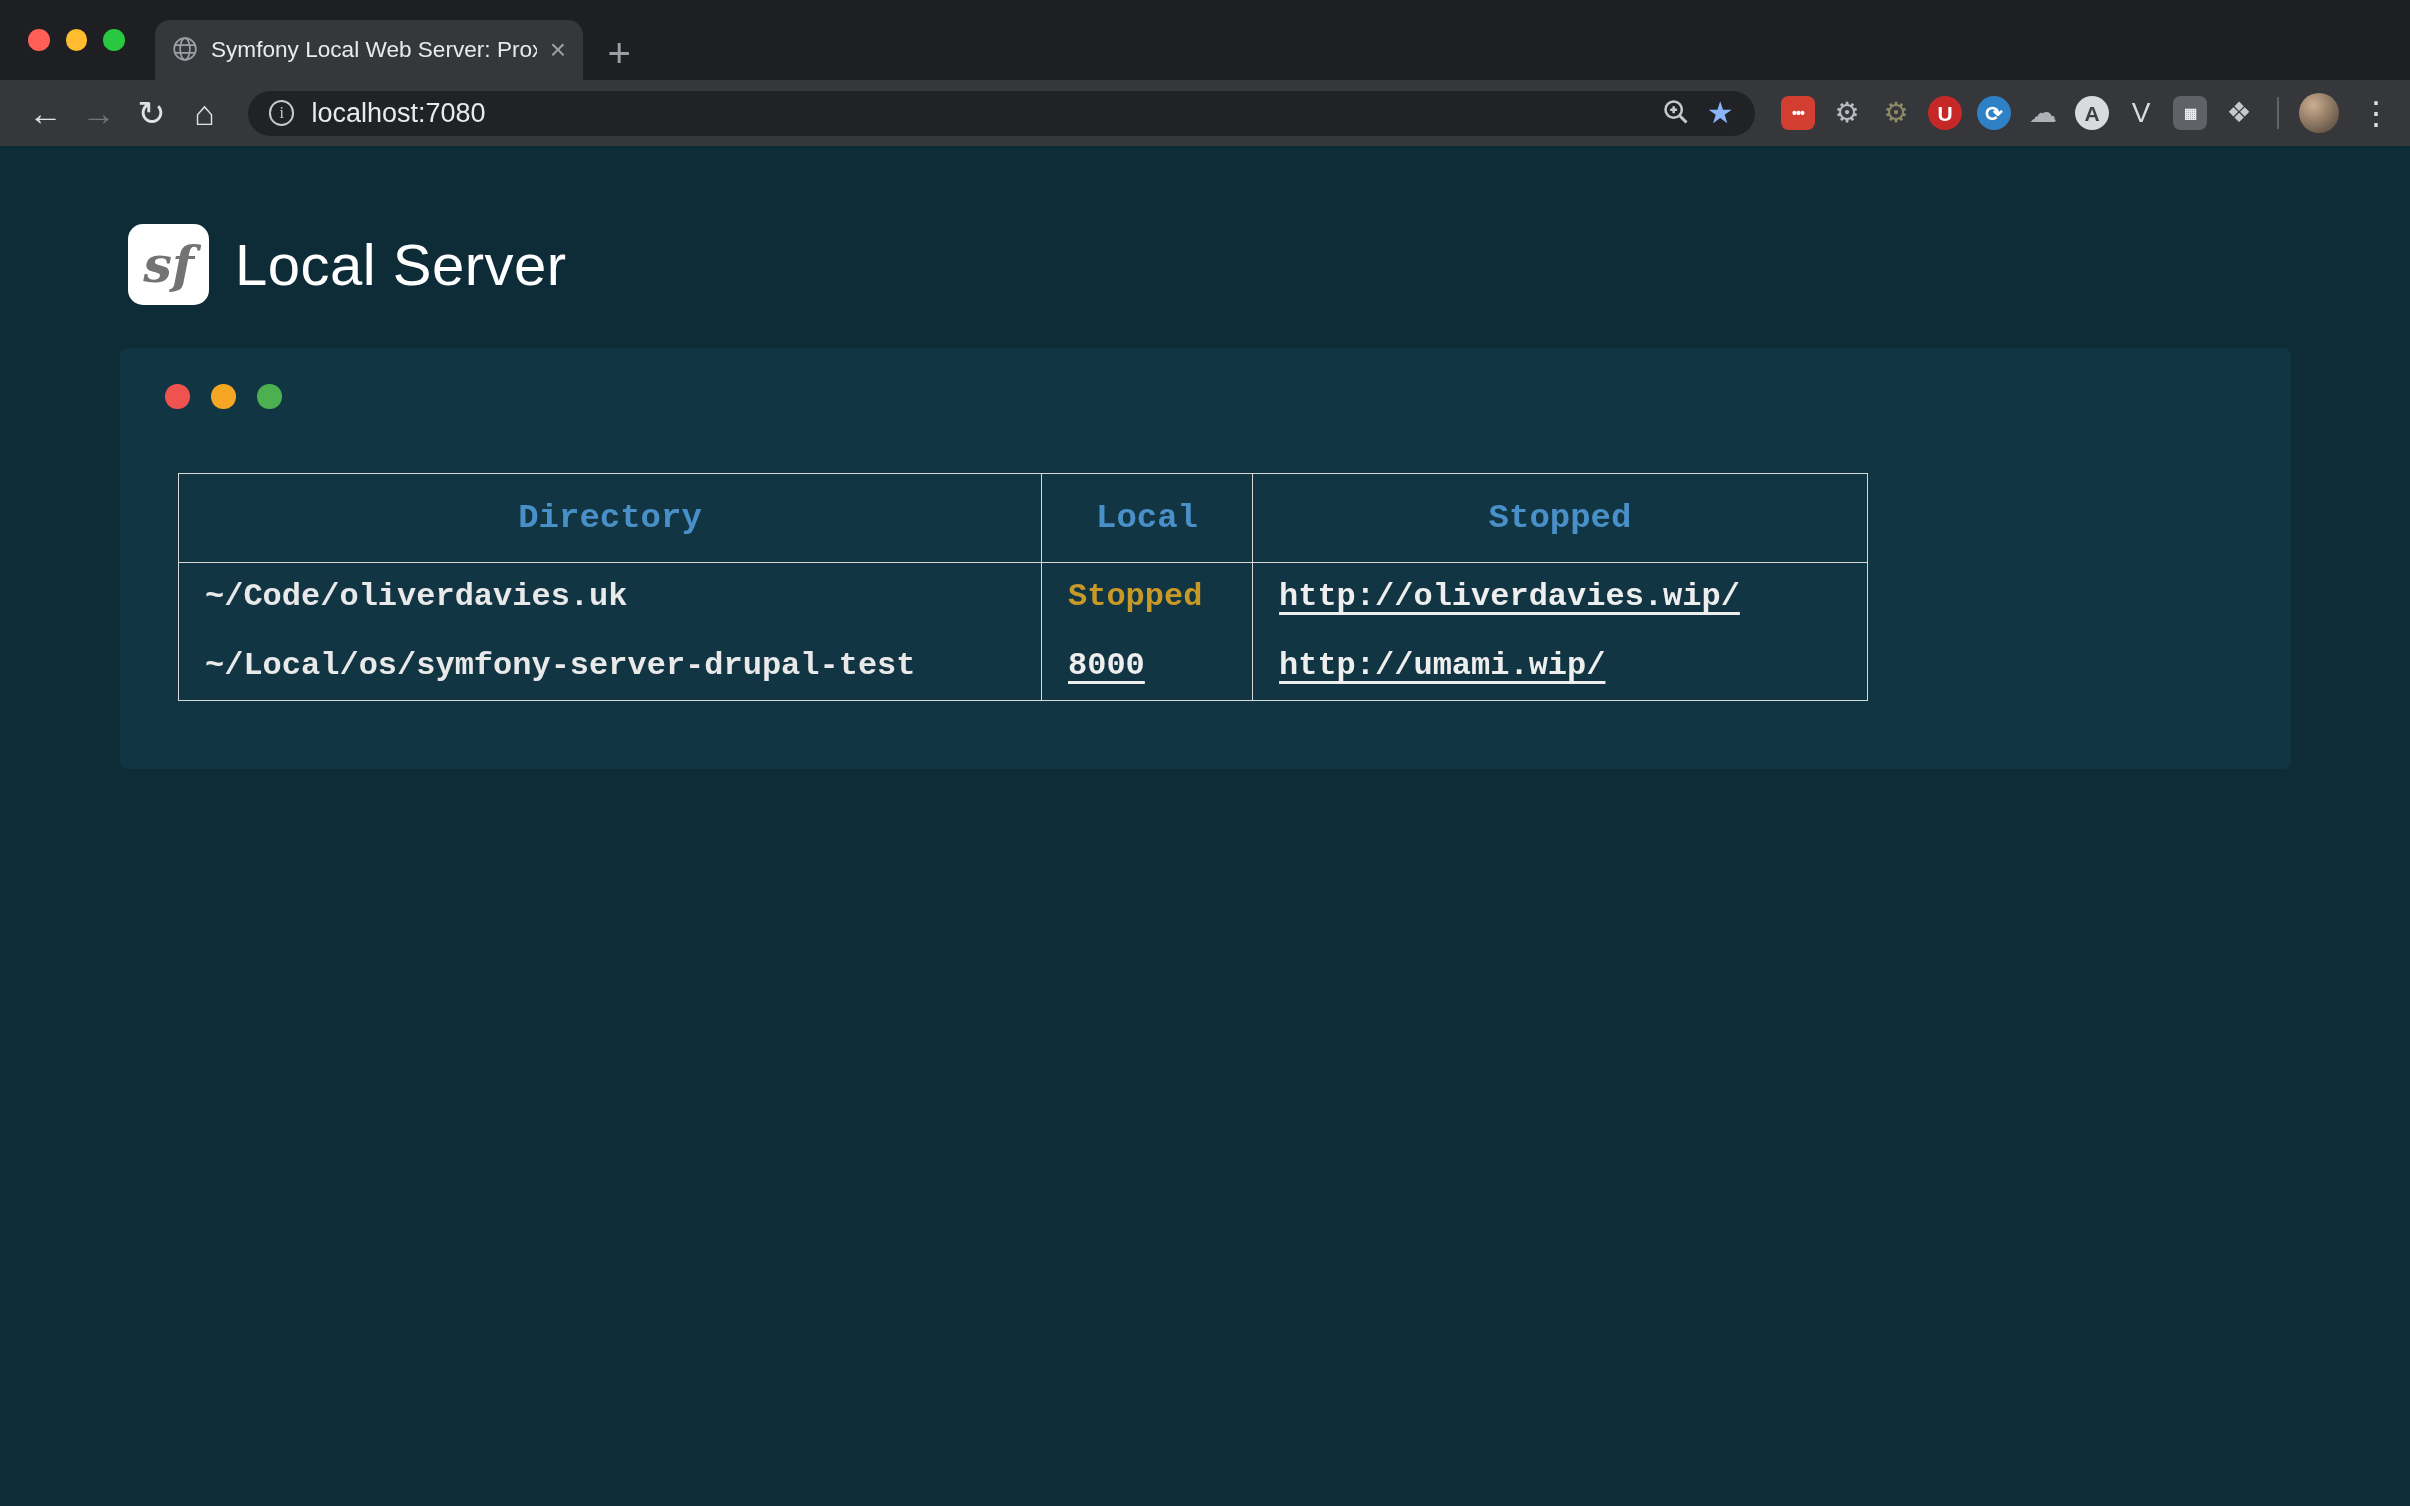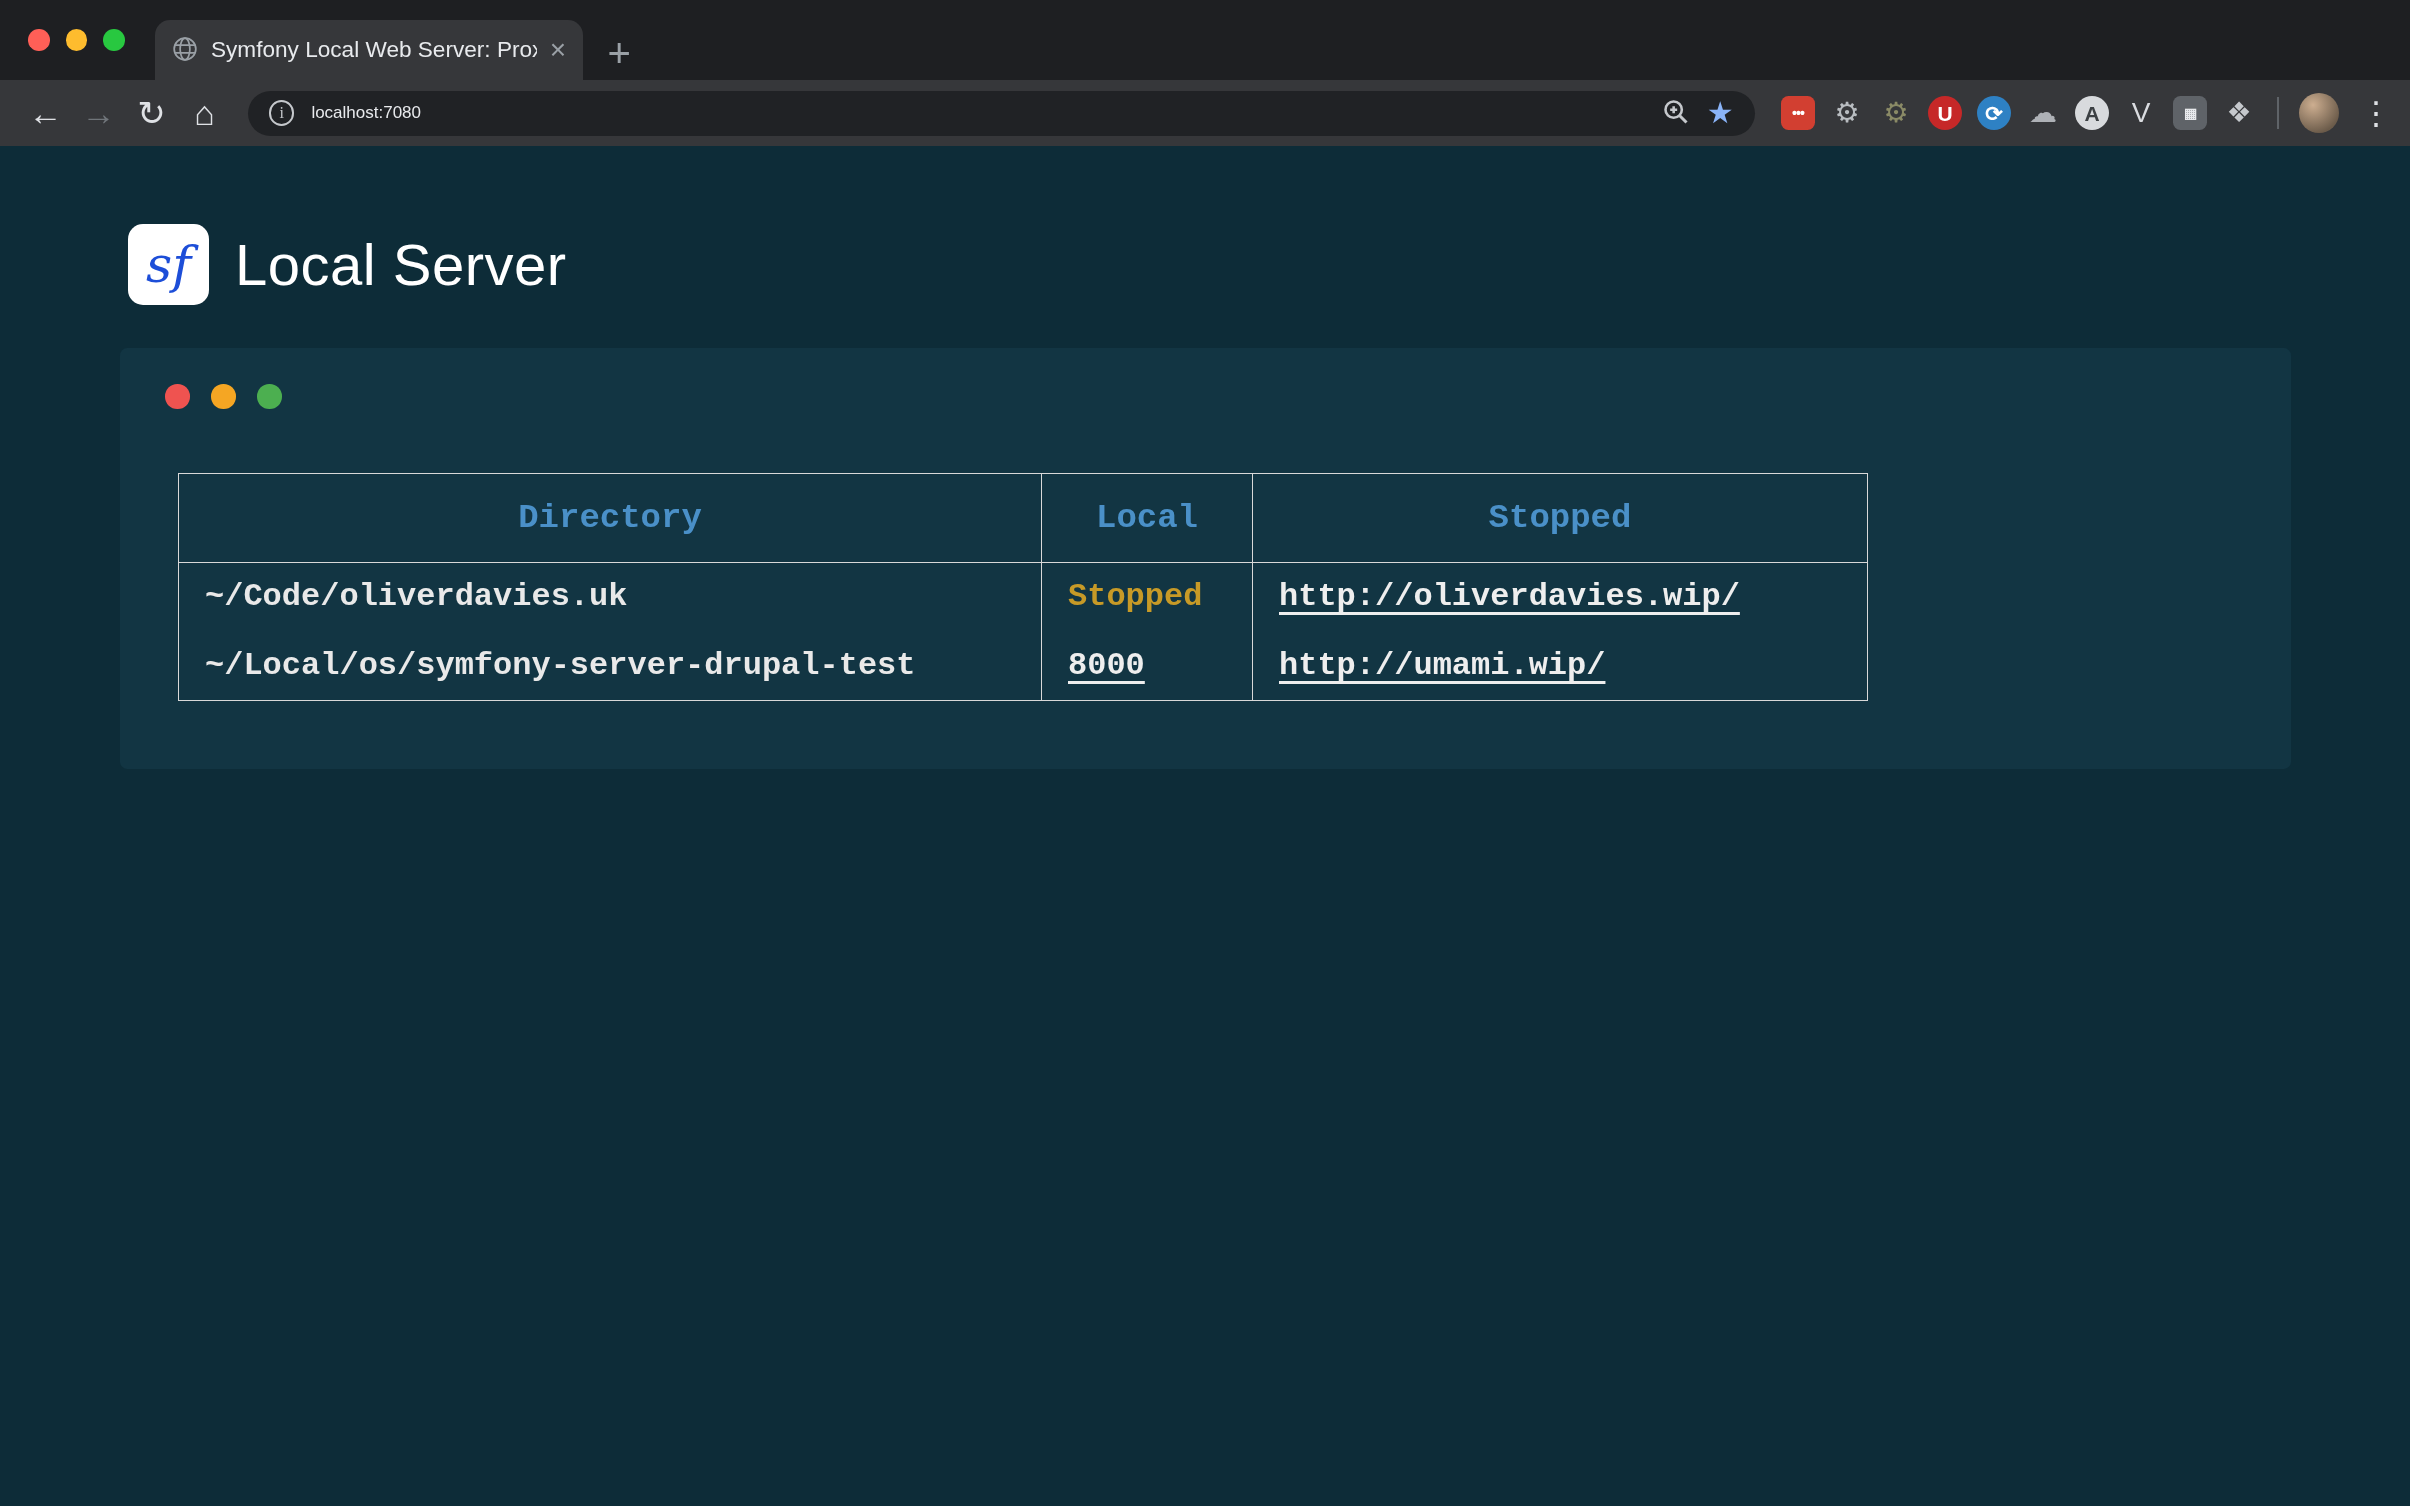--- a/index.html
+++ b/index.html
@@ -48,21 +48,21 @@
     flex:1; height:45px; margin:0 17px;
     background:var(--omnibox_bg,#202225);
     border-radius:22.6px;
     display:flex; align-items:center; gap:17px; padding:0 21px;
   }
   .info-badge {
     width:25.4px; height:25.4px; border:2.4px solid #c5c8cc; border-radius:50%;
     display:flex; align-items:center; justify-content:center;
     font-size:16px; color:#c5c8cc; font-family:"Liberation Serif",serif;
   }
-  .url-text { font-size:17px; color:var(--chrome_text,#e8eaed); }
+  .url-text { font-size:27px; color:var(--chrome_text,#e8eaed); }
   .omni-spacer { flex:1; }
   .star-icon { font-size:30px; color:var(--star,#8ab4f8); line-height:1; }
 
   .extensions { display:flex; align-items:center; gap:15px; margin:0 9.4px; }
   .ext {
     display:flex; align-items:center; justify-content:center;
     width:34px; height:34px; font-size:26px; line-height:1;
   }
   .ext.square { border-radius:7.5px; font-size:14px; letter-spacing:-0.9px; font-weight:bold; }
   .ext.circle { border-radius:50%; font-size:21px; font-weight:bold; }
@@ -73,22 +73,22 @@
     width:40px; height:40px; border-radius:50%; margin:0 9.4px;
     background:radial-gradient(circle at 35% 30%, #cdae90, #6b5b4a 75%);
   }
   .menu-icon { font-size:32px; color:#dfe1e5; margin-left:11.3px; line-height:1; }
 
   
   .brand { display:flex; align-items:center; gap:26px; margin:78px 0 0 128px; }
   .sf-logo {
     width:81px; height:81px; background:#ffffff; border-radius:15px;
     display:flex; align-items:center; justify-content:center;
-    font-family:"DejaVu Serif", serif; font-style:italic; font-weight:normal;
-    font-size:51px; color:#1d4ed8; padding-bottom:1px;
+    font-family:"DejaVu Serif", serif; font-style:italic; font-weight:bold;
+    font-size:51px; color:#737373; padding-bottom:1px;
   }
   .page-title { font-size:58px; color:#ffffff; font-weight:400; letter-spacing:0.5px; }
 
   .card {
     margin:43px 120px 0 120px;
     background:var(--card_bg,#123543);
     border-radius:7.5px;
     padding:36px 45px 68px 45px;
   }
   .card-dots { display:flex; gap:21.7px; }

